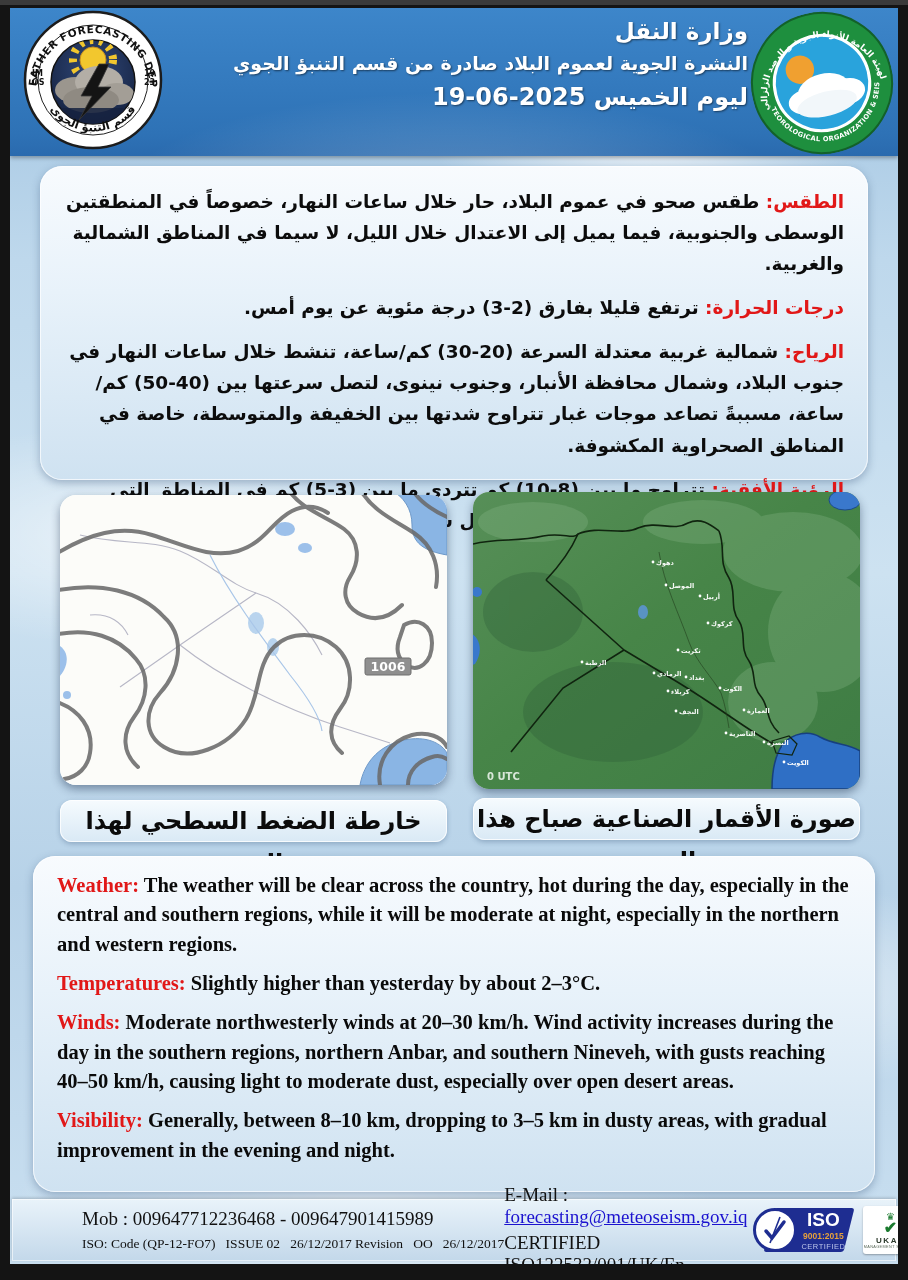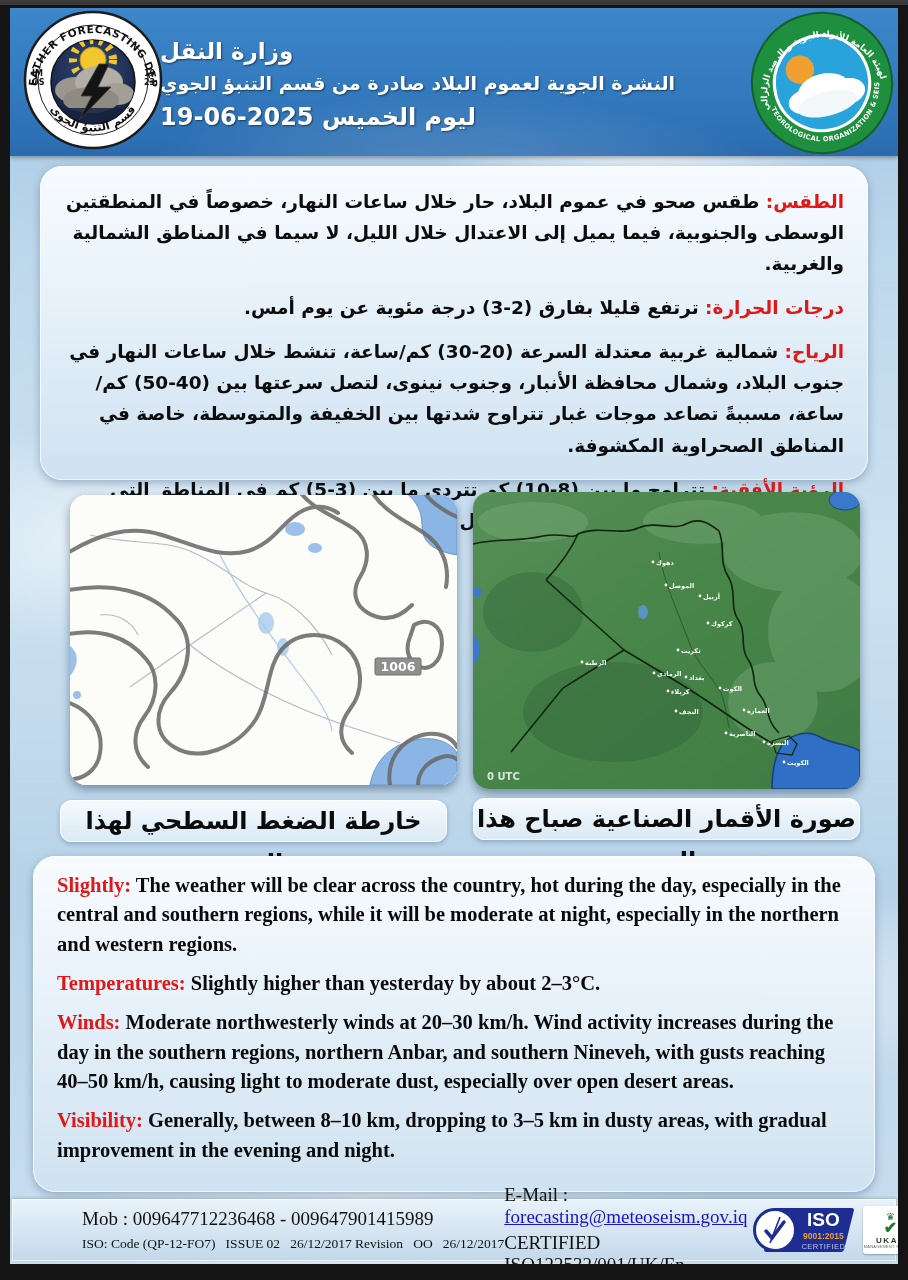--- a/index.html
+++ b/index.html
@@ -22,22 +22,22 @@
   }
   
   .header{
     position:absolute;left:0;top:0;right:0;height:148px;
     background:
       radial-gradient(ellipse 60% 120% at 50% 135%, rgba(255,255,255,.28), transparent 65%),
       linear-gradient(180deg,#3d86ca 0%,#2e72b6 85%,#2a6aae 100%);
     box-shadow:0 2px 4px rgba(0,0,0,.3);
   }
   .header-text{position:absolute;left:150px;right:150px;top:0;height:100%;
-    text-align:left;color:#fff;direction:rtl;
-    text-shadow:1px 1px 2px rgba(0,0,0,.5);margin-top:20px;}
+    text-align:right;color:#fff;direction:rtl;
+    text-shadow:1px 1px 2px rgba(0,0,0,.5);}
   .h-line1{font-size:23px;font-weight:bold;margin-top:10px;}
   .h-line2{font-size:21px;font-weight:bold;margin-top:5px;}
   .h-line3{font-size:19px;font-weight:bold;margin-top:8px;}
   .h-line4{font-size:24px;font-weight:bold;margin-top:9px;}
   .logo{position:absolute;}
   .logo-left{left:13px;top:2px;width:140px;height:140px;}
   .logo-right{right:5px;top:4px;width:142px;height:142px;transform:rotate(-14deg);}
   
   .panel{
     position:absolute;border-radius:22px;
@@ -50,21 +50,21 @@
   .panel-en{left:23px;top:848px;width:842px;height:336px;padding:15px 24px;box-sizing:border-box;
     font-family:"Liberation Serif", serif;color:#0a0a0a;font-size:20.5px;font-weight:bold;line-height:1.43;}
   .panel-en p{margin:0 0 10px 0;}
   .kw{color:#e11818;}
   
   .map{
     position:absolute;border-radius:16px;overflow:hidden;
     box-shadow:0 4px 10px rgba(20,40,70,.45), inset 0 0 0 2px rgba(255,255,255,.55);
   }
   .map svg{display:block;}
-  .map-pressure{left:60px;top:487px;width:387px;height:290px;}
+  .map-pressure{left:50px;top:487px;width:387px;height:290px;}
   .map-sat{left:463px;top:484px;width:387px;height:297px;}
   .caption{
     position:absolute;height:42px;border-radius:12px;line-height:42px;text-align:center;
     background:linear-gradient(180deg,#f6fbfe,#d9e9f5);
     box-shadow:0 2px 5px rgba(40,70,110,.3), inset 0 0 0 1px rgba(255,255,255,.8);
     font-size:24px;font-weight:bold;color:#0b0b0b;direction:rtl;
   }
   .caption-left{left:50px;top:792px;width:387px;}
   .caption-right{left:463px;top:790px;width:387px;}
   
@@ -300,21 +300,21 @@
           <text x="314" y="273" font-size="6.5" fill="#ffffff" font-weight="bold" opacity="0.95">الكويت</text>
         </g>
       <text x="14" y="288" font-size="10" font-weight="bold" fill="#e8f2e8" opacity="0.9">0 UTC</text>
     </svg>
   </div>
 
   <div class="caption caption-left">خارطة الضغط السطحي لهذا اليوم</div>
   <div class="caption caption-right">صورة الأقمار الصناعية صباح هذا اليوم</div>
 
   <div class="panel panel-en">
-    <p><span class="kw">Slightly:</span> <span>The weather will be clear across the country, hot during the day, especially in the central and southern regions, while it will be moderate at night, especially in the northern and western regions.</span></p>
+    <p><span class="kw">Weather:</span> <span>The weather will be clear across the country, hot during the day, especially in the central and southern regions, while it will be moderate at night, especially in the northern and western regions.</span></p>
     <p><span class="kw">Temperatures:</span> <span>Slightly higher than yesterday by about 2–3°C.</span></p>
     <p><span class="kw">Winds:</span> <span>Moderate northwesterly winds at 20–30 km/h. Wind activity increases during the day in the southern regions, northern Anbar, and southern Nineveh, with gusts reaching 40–50 km/h, causing light to moderate dust, especially over open desert areas.</span></p>
     <p><span class="kw">Visibility:</span> <span>Generally, between 8–10 km, dropping to 3–5 km in dusty areas, with gradual improvement in the evening and night.</span></p>
   </div>
 
   <div class="footer">
     <div class="f-col-left">
       <div class="f-mob">Mob : 009647712236468 - 009647901415989</div>
       <div class="f-iso-line">ISO: Code (QP-12-FO7)   ISSUE 02   26/12/2017 Revision   OO   26/12/2017</div>
     </div>

